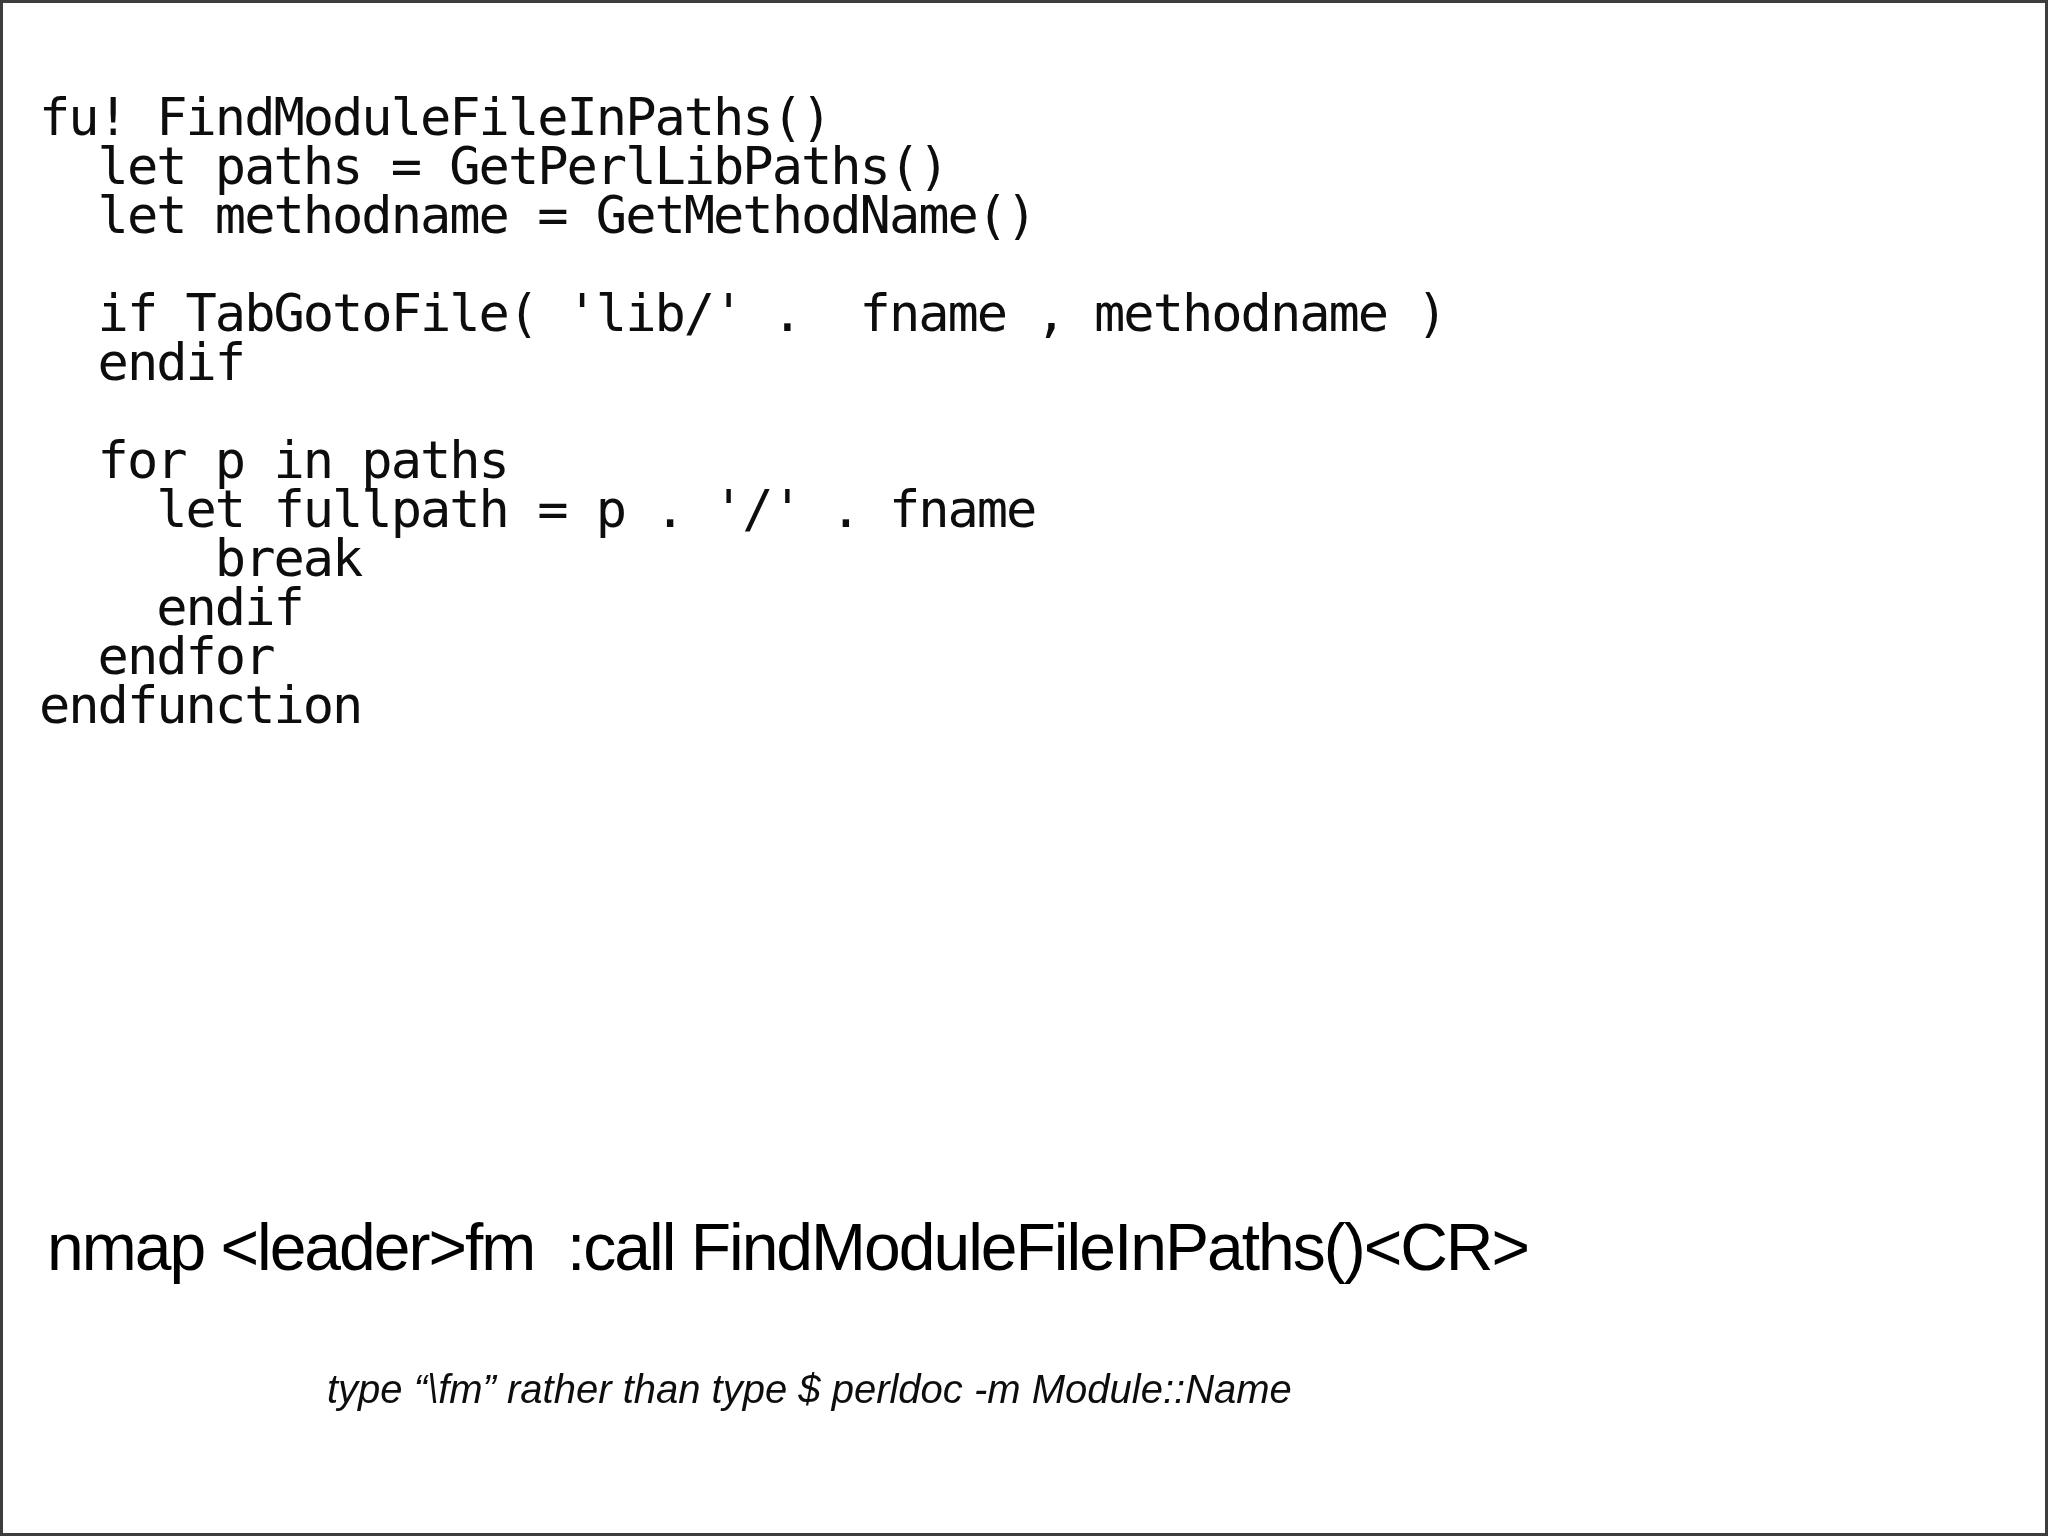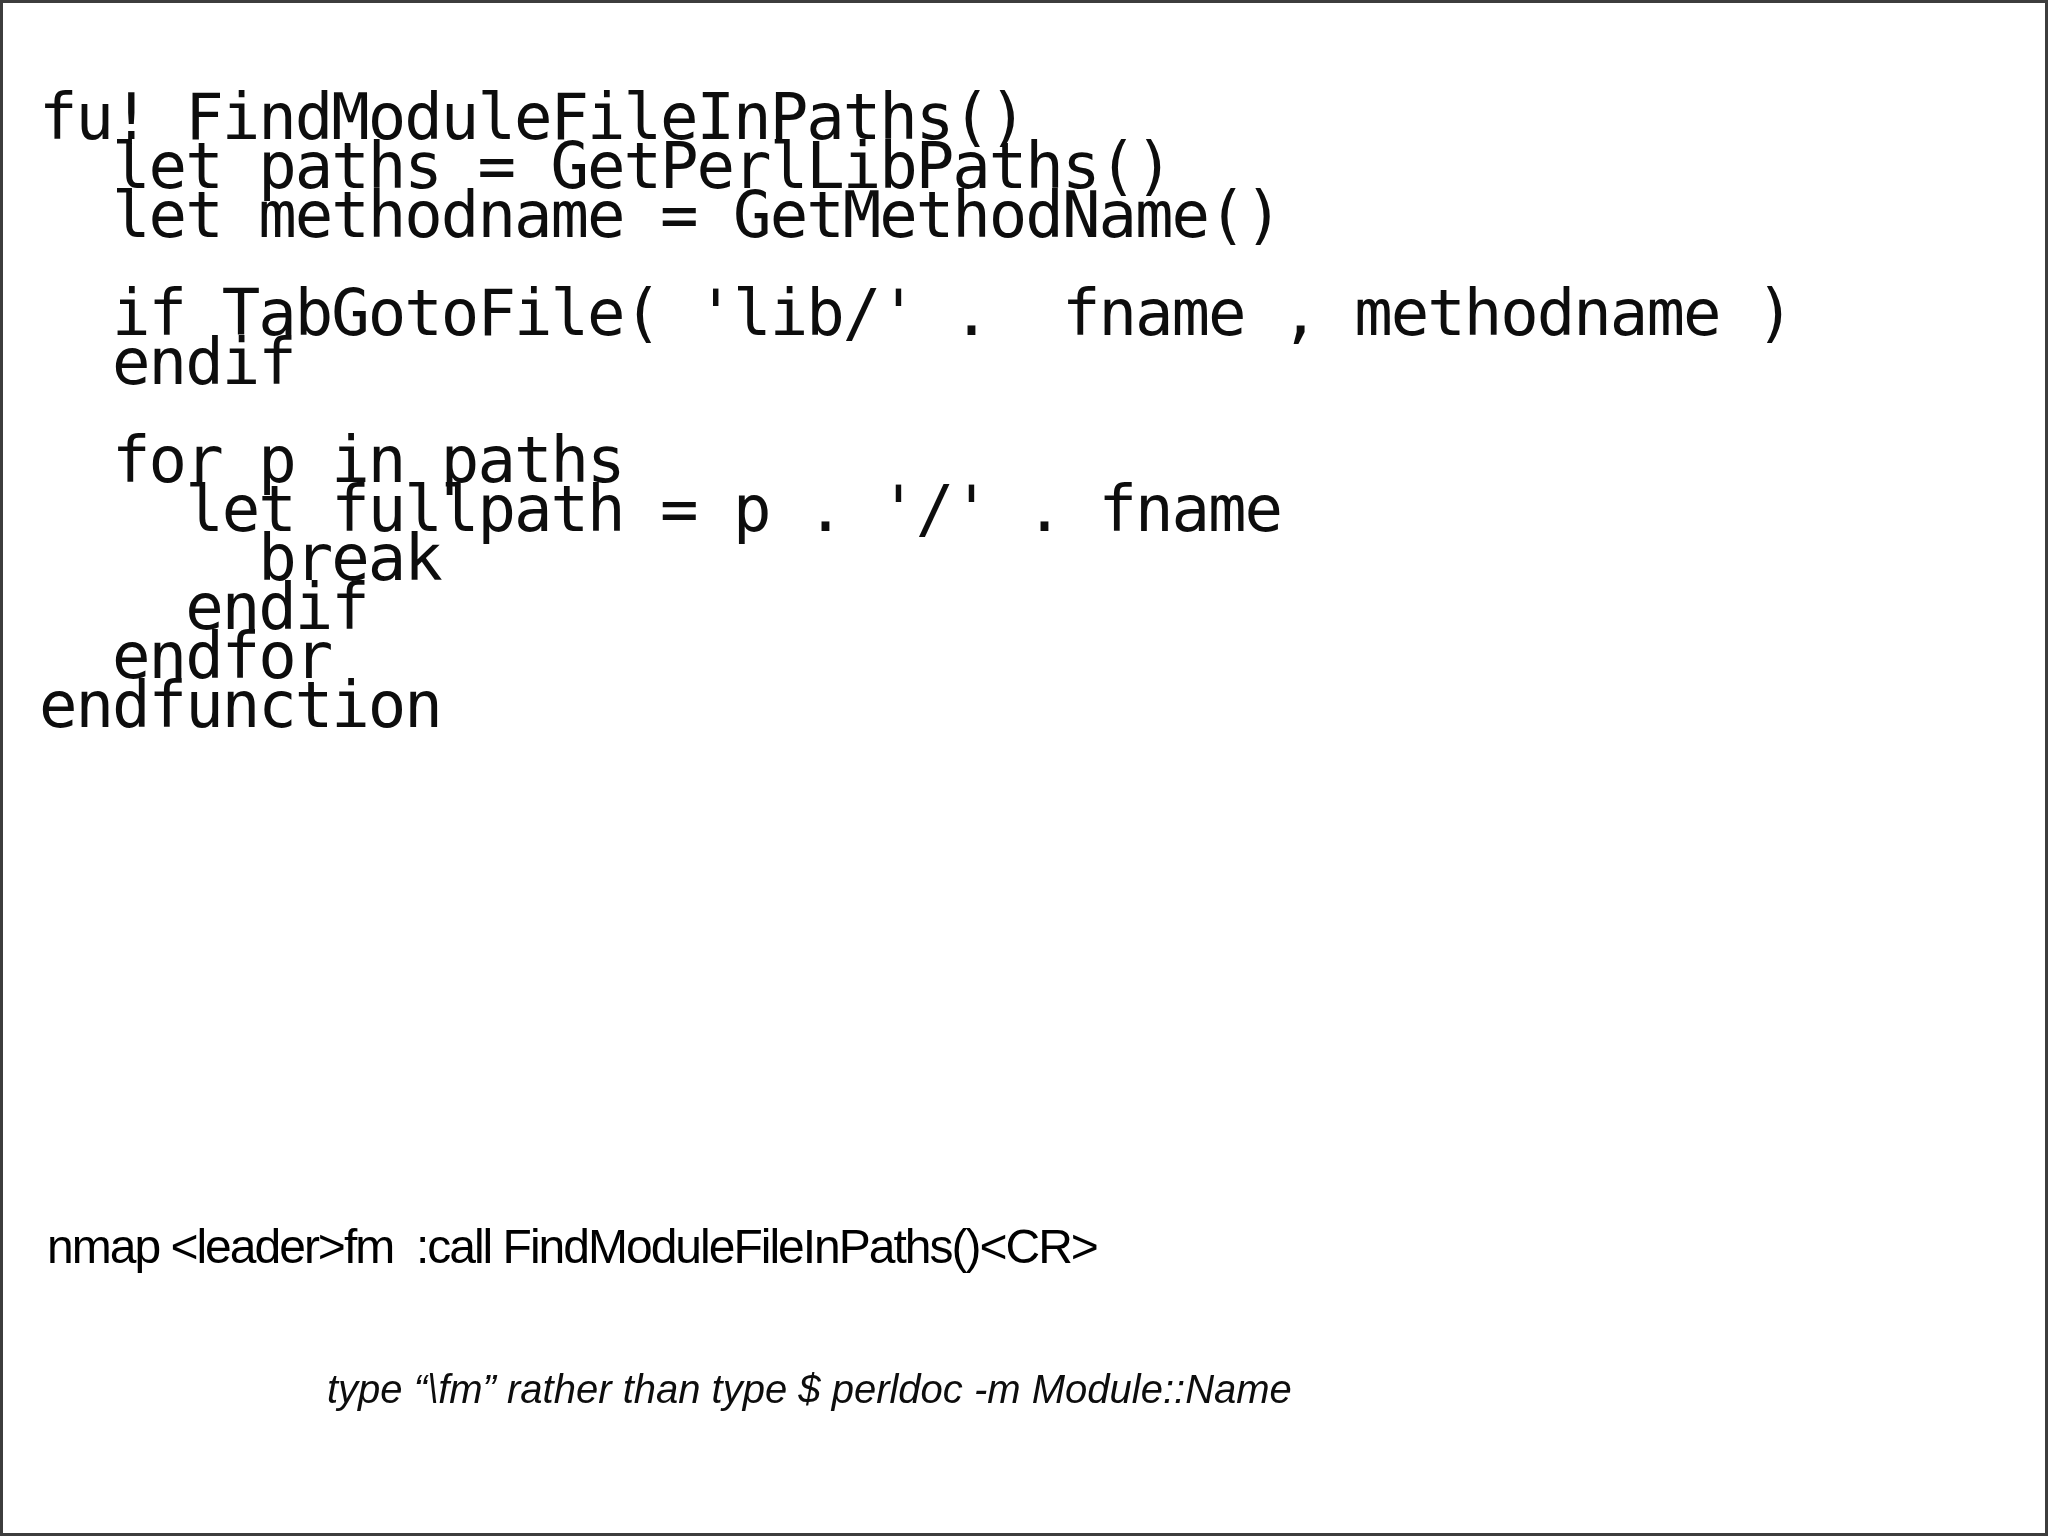--- a/index.html
+++ b/index.html
@@ -16,35 +16,35 @@
     box-sizing: border-box;
     overflow: hidden;
     font-family: "Liberation Sans", sans-serif;
   }
   .code-block {
     position: absolute;
     left: 36px;
     top: 90px;
     color: #0d0d0d;
     font-family: "DejaVu Sans Mono", monospace;
-    font-size: 64px;
+    font-size: 52px;
     line-height: 49px;
     letter-spacing: -2px;
   }
   .code-line {
     height: 49px;
     white-space: pre;
   }
   .nmap-line {
     position: absolute;
     left: 44px;
     top: 1194px;
     color: #000000;
     font-family: "Liberation Sans", sans-serif;
-    font-size: 48px;
+    font-size: 66px;
     line-height: 100px;
     letter-spacing: -2px;
     white-space: pre;
   }
   .caption {
     position: absolute;
     left: 324px;
     top: 1346px;
     color: #0d0d0d;
     font-family: "Liberation Sans", sans-serif;

